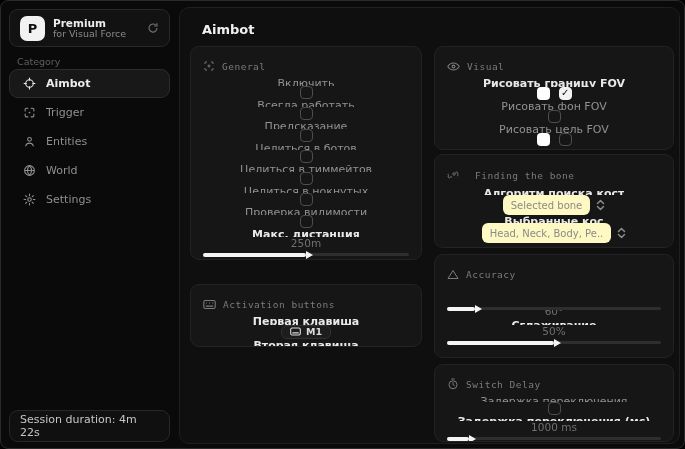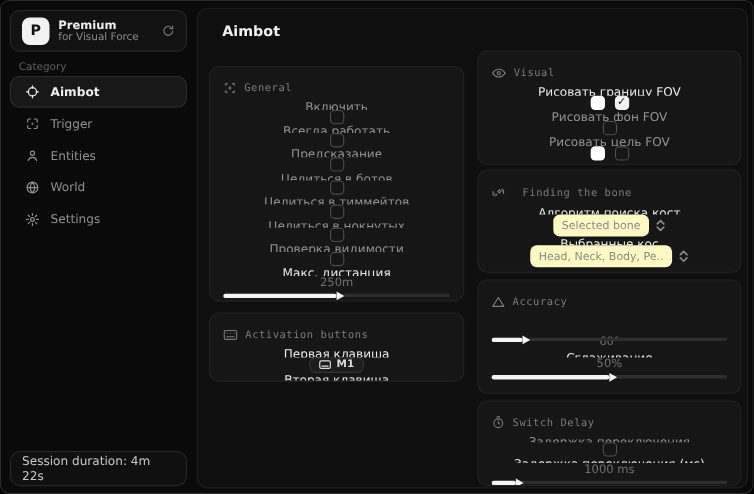--- a/index.html
+++ b/index.html
@@ -50,38 +50,38 @@
     background:#0f0f0f; border:1px solid #1f1f1f; border-radius:10px;
   }
   .page-title {
     position:absolute; left:22px; top:14px; color:#f0f0f0;
     font-size:13px; font-weight:bold;
   }
   .card {
     position:absolute; background:#161616; border:1px solid #232323;
     border-radius:9px; padding:8px 12px 0 12px; overflow:hidden;
   }
-  .card-general    { left:10px;  top:52px;  width:232px; height:214px; }
+  .card-general    { left:10px;  top:38px;  width:232px; height:214px; }
   .card-activation { left:10px;  top:276px; width:232px; height:63px;  }
   .card-visual     { left:254px; top:38px;  width:240px; height:104px; }
   .card-bone       { left:254px; top:146px; width:240px; height:94px;  }
   .card-accuracy   { left:254px; top:246px; width:240px; height:104px; }
   .card-switch     { left:254px; top:356px; width:240px; height:78px;  }
   .card-head {
     display:flex; align-items:center; gap:7px; height:22px;
     color:#7b7b7b; font-family:"DejaVu Sans Mono", monospace;
     font-size:9.5px; letter-spacing:0.5px;
   }
   .row {
     display:flex; align-items:center; justify-content:space-between;
     height:21.5px; font-size:11px; color:#929292;flex-direction:column;
   }
   .row.tall { height:24px; }
   .row .lbl { white-space:nowrap; overflow:hidden; }
-  .lbl.bright { color:#e9e9e9; font-weight:normal; }
+  .lbl.bright { color:#e9e9e9; font-weight:bold; }
   .val { color:#707070; font-size:10.5px; white-space:nowrap; flex:0 0 auto; }
   
   .cbx {
     width:13px; height:13px; border:1.5px solid #4d4d4d; border-radius:4px;
     background:transparent; flex:0 0 auto; position:relative;
   }
   .cbx.checked { background:#f2f2f2; border-color:#f2f2f2; }
   .cbx.checked::after {
     content:"✓"; position:absolute; left:1.5px; top:-1.5px;
     color:#111; font-size:10px; font-weight:bold;

